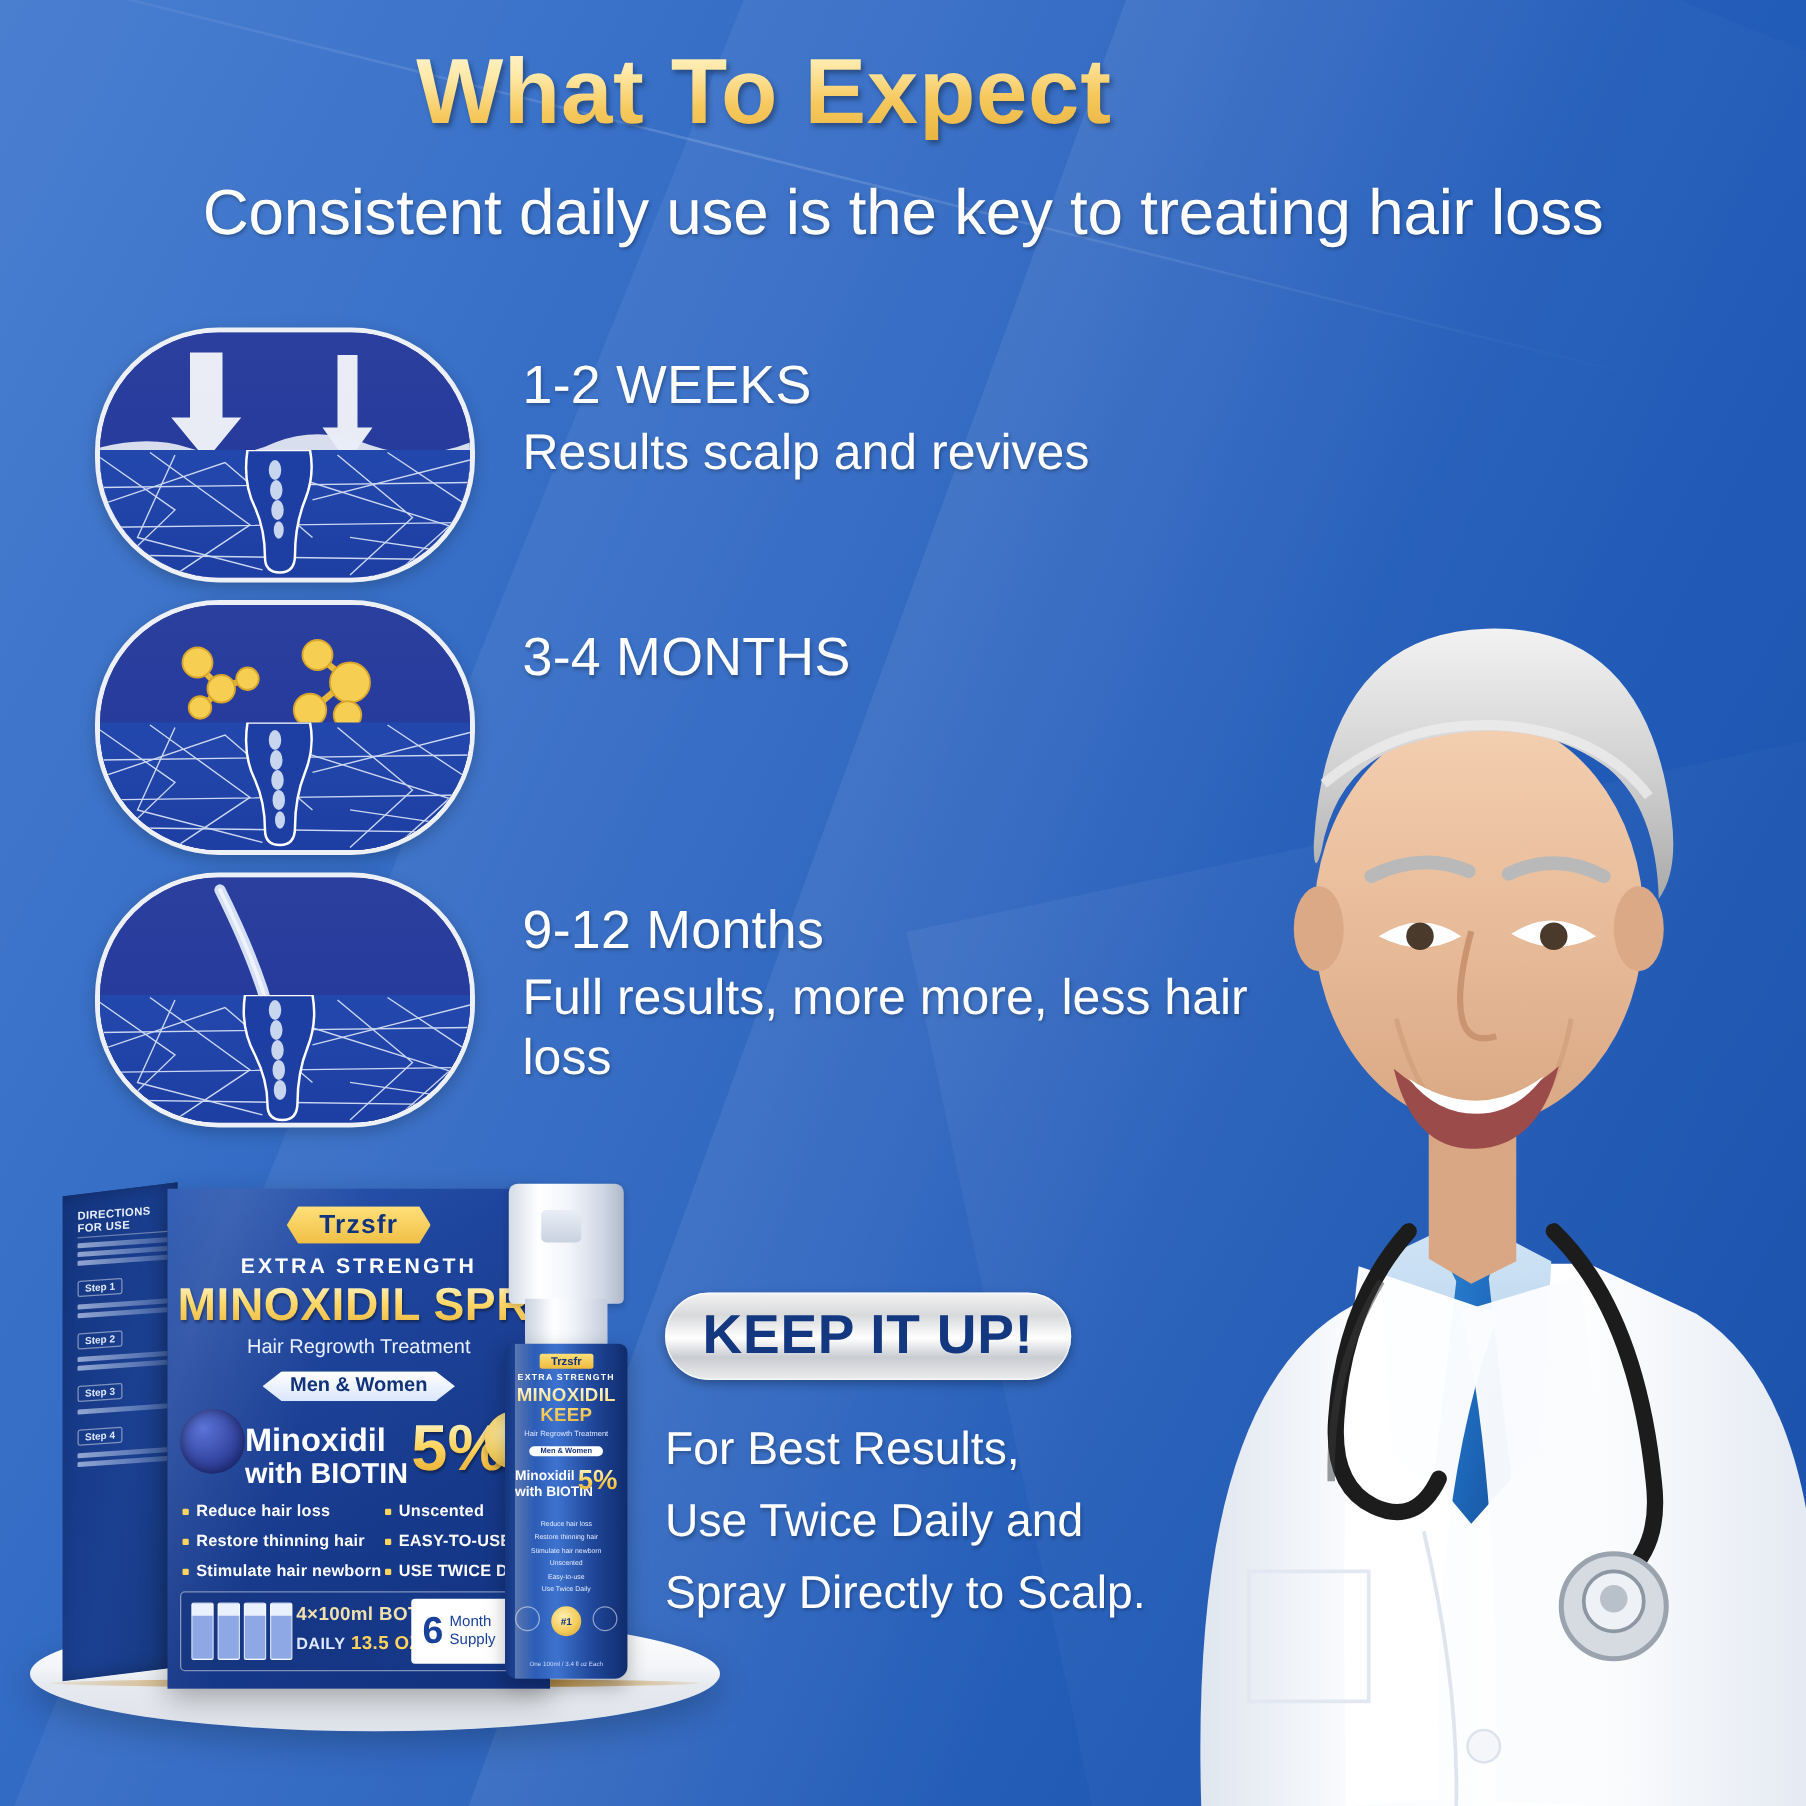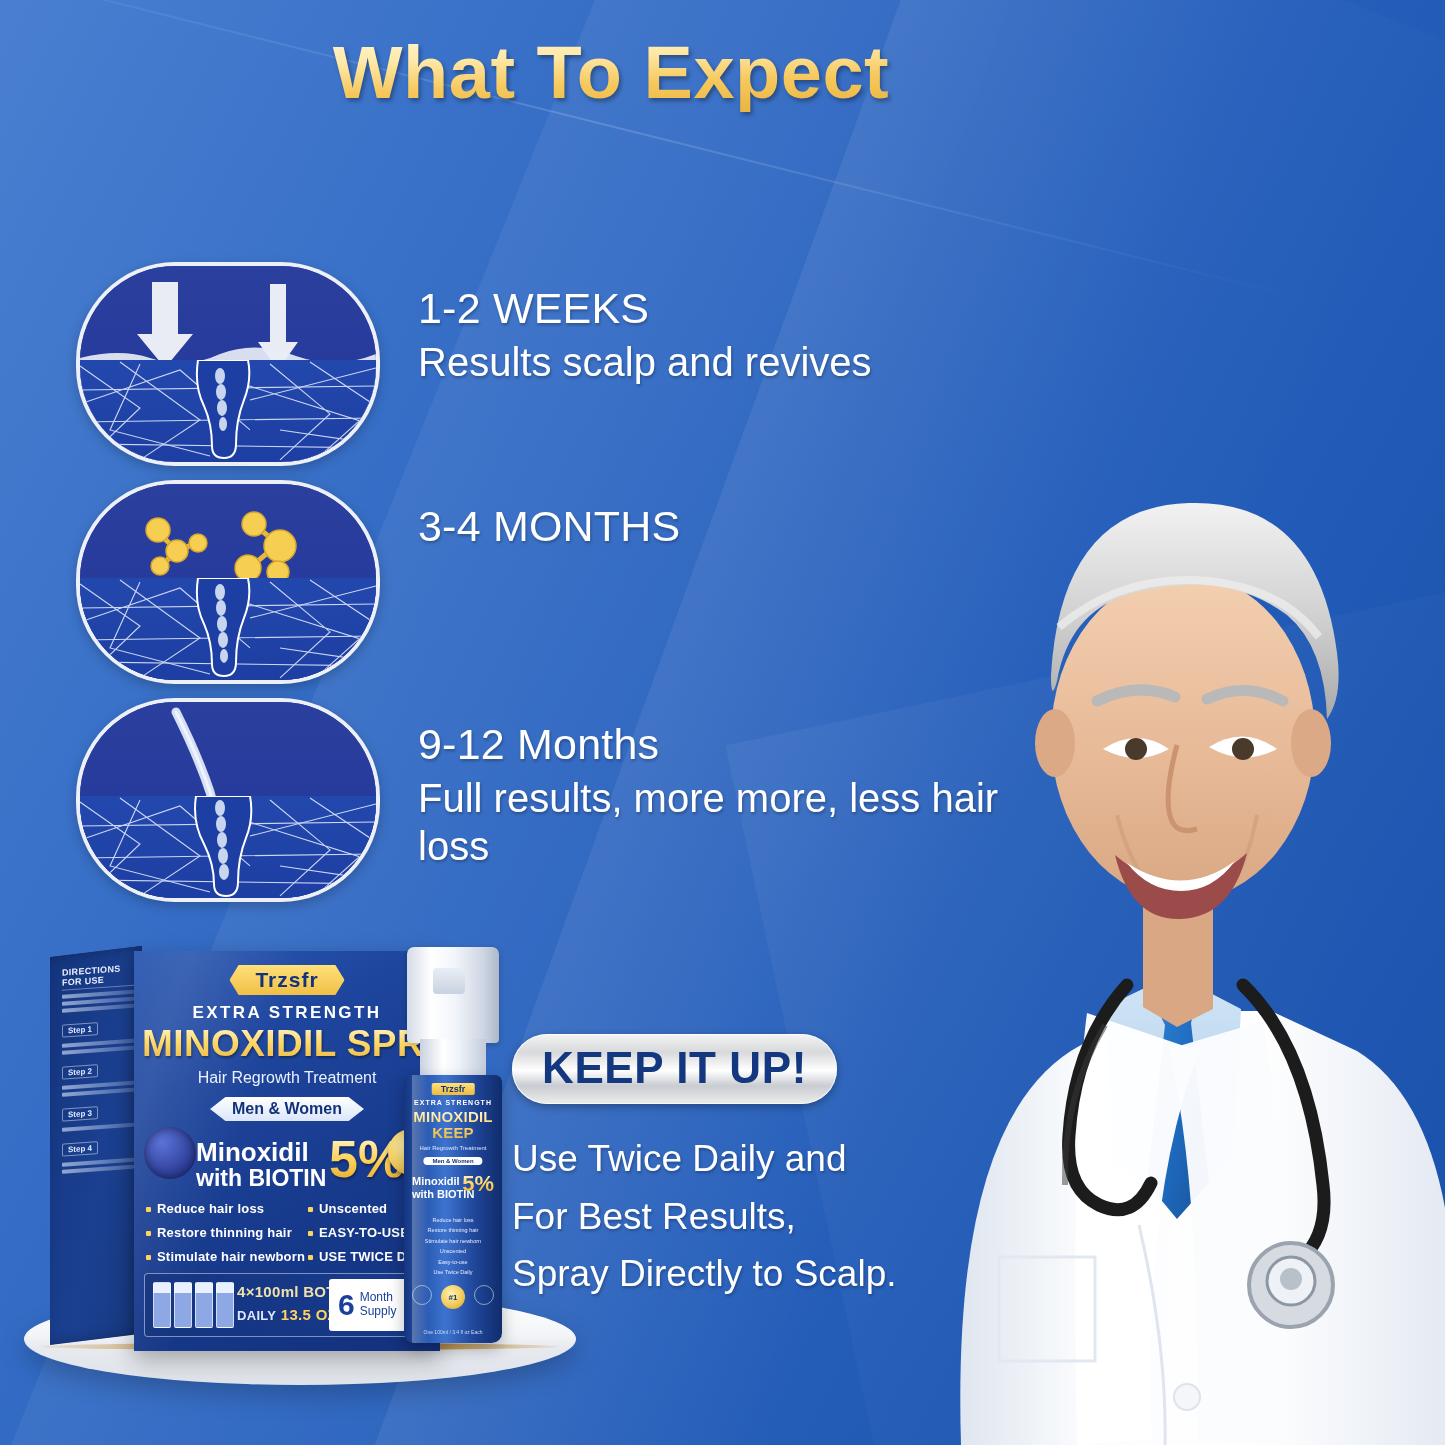--- a/index.html
+++ b/index.html
@@ -76,21 +76,21 @@
   .t-desc{
     font-size:40px;color:#fff;line-height:1.2;margin-top:6px;
     text-shadow:1px 2px 3px rgba(0,0,0,.28);
   }
 
   
   .doctor{position:absolute;right:-6px;bottom:0;width:560px;height:1100px;}
   .doc-svg{position:absolute;inset:0;width:100%;height:100%;}
 
   
-  .keep-block{position:absolute;left:512px;top:1034px;width:400px;}
+  .keep-block{position:absolute;left:532px;top:1034px;width:400px;}
   .keep-pill{
     display:inline-block;padding:9px 30px 11px;border-radius:40px;
     background:linear-gradient(180deg,#f4f4f4 0%,#d8d9db 26%,#ffffff 52%,#c9ccd1 74%,#eceded 100%);
     box-shadow:0 3px 8px rgba(0,0,0,.30), inset 0 0 0 1px rgba(255,255,255,.7);
     font-size:44px;font-weight:bold;color:#14387f;letter-spacing:.6px;
   }
   .keep-lines{margin-top:26px;}
   .keep-lines div{
     font-size:37px;color:#fff;line-height:1.56;
     text-shadow:1px 2px 3px rgba(0,0,0,.28);
@@ -276,20 +276,21 @@
 <div id="stage">
 
   <div class="bg-band band-a"></div>
   <div class="bg-band band-b"></div>
   <div class="bg-band band-c"></div>
   <div class="bg-band band-d"></div>
 
   <div class="headline-wrap">
     <div class="headline">What To Expect</div>
   </div>
+  <div class="subhead">Consistent daily use is the key to treating hair loss</div>
 
   <div class="timeline">
 
     <div class="trow">
       <div class="icon-oval">
         <div class="oval-sky">
           <svg class="sky-art" viewBox="0 0 296 196" preserveAspectRatio="none">
             <g fill="#ffffff" opacity=".9">
               <path d="M72 16 h26 v52 h15 l-28 34 l-28 -34 h15 z"></path>
               <path d="M190 18 h16 v58 h12 l-20 28 l-20 -28 h12 z"></path>
@@ -470,22 +471,22 @@
       <circle cx="400" cy="936" r="24" fill="#eef1f5" stroke="#8d97a3" stroke-width="3"></circle>
       <circle cx="400" cy="934" r="11" fill="#b8c0ca"></circle>
 
       <circle cx="296" cy="1052" r="13" fill="#f4f6f9" stroke="#dde3ec" stroke-width="2"></circle>
     </svg>
   </div>
 
   <div class="keep-block">
     <div class="keep-pill">KEEP IT UP!</div>
     <div class="keep-lines">
+      <div>For Best Results,</div>
       <div>Use Twice Daily and</div>
-      <div>For Best Results,</div>
       <div>Spray Directly to Scalp.</div>
     </div>
   </div>
 
   <div class="pedestal"></div>
 
   <div class="box">
     <div class="box-side">
       <div class="side-inner">
         <div class="side-head">DIRECTIONS FOR USE</div>

